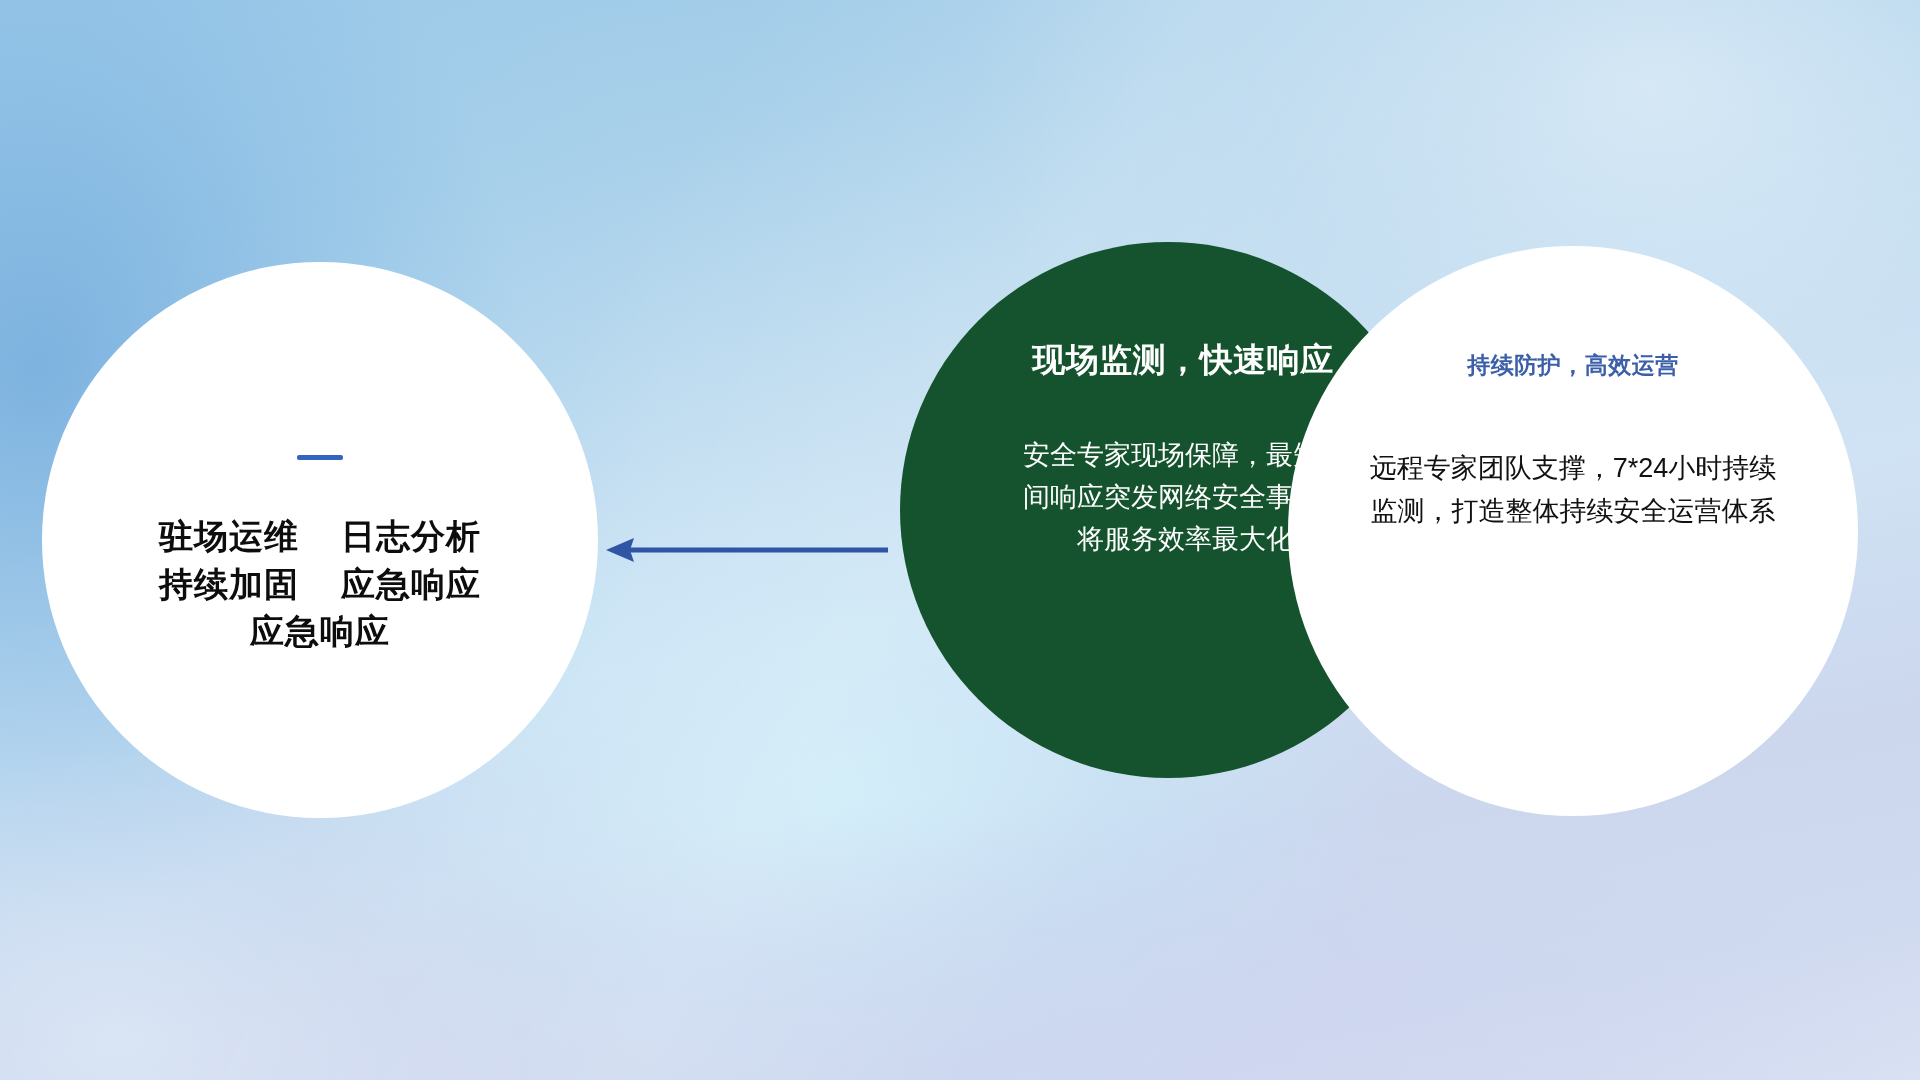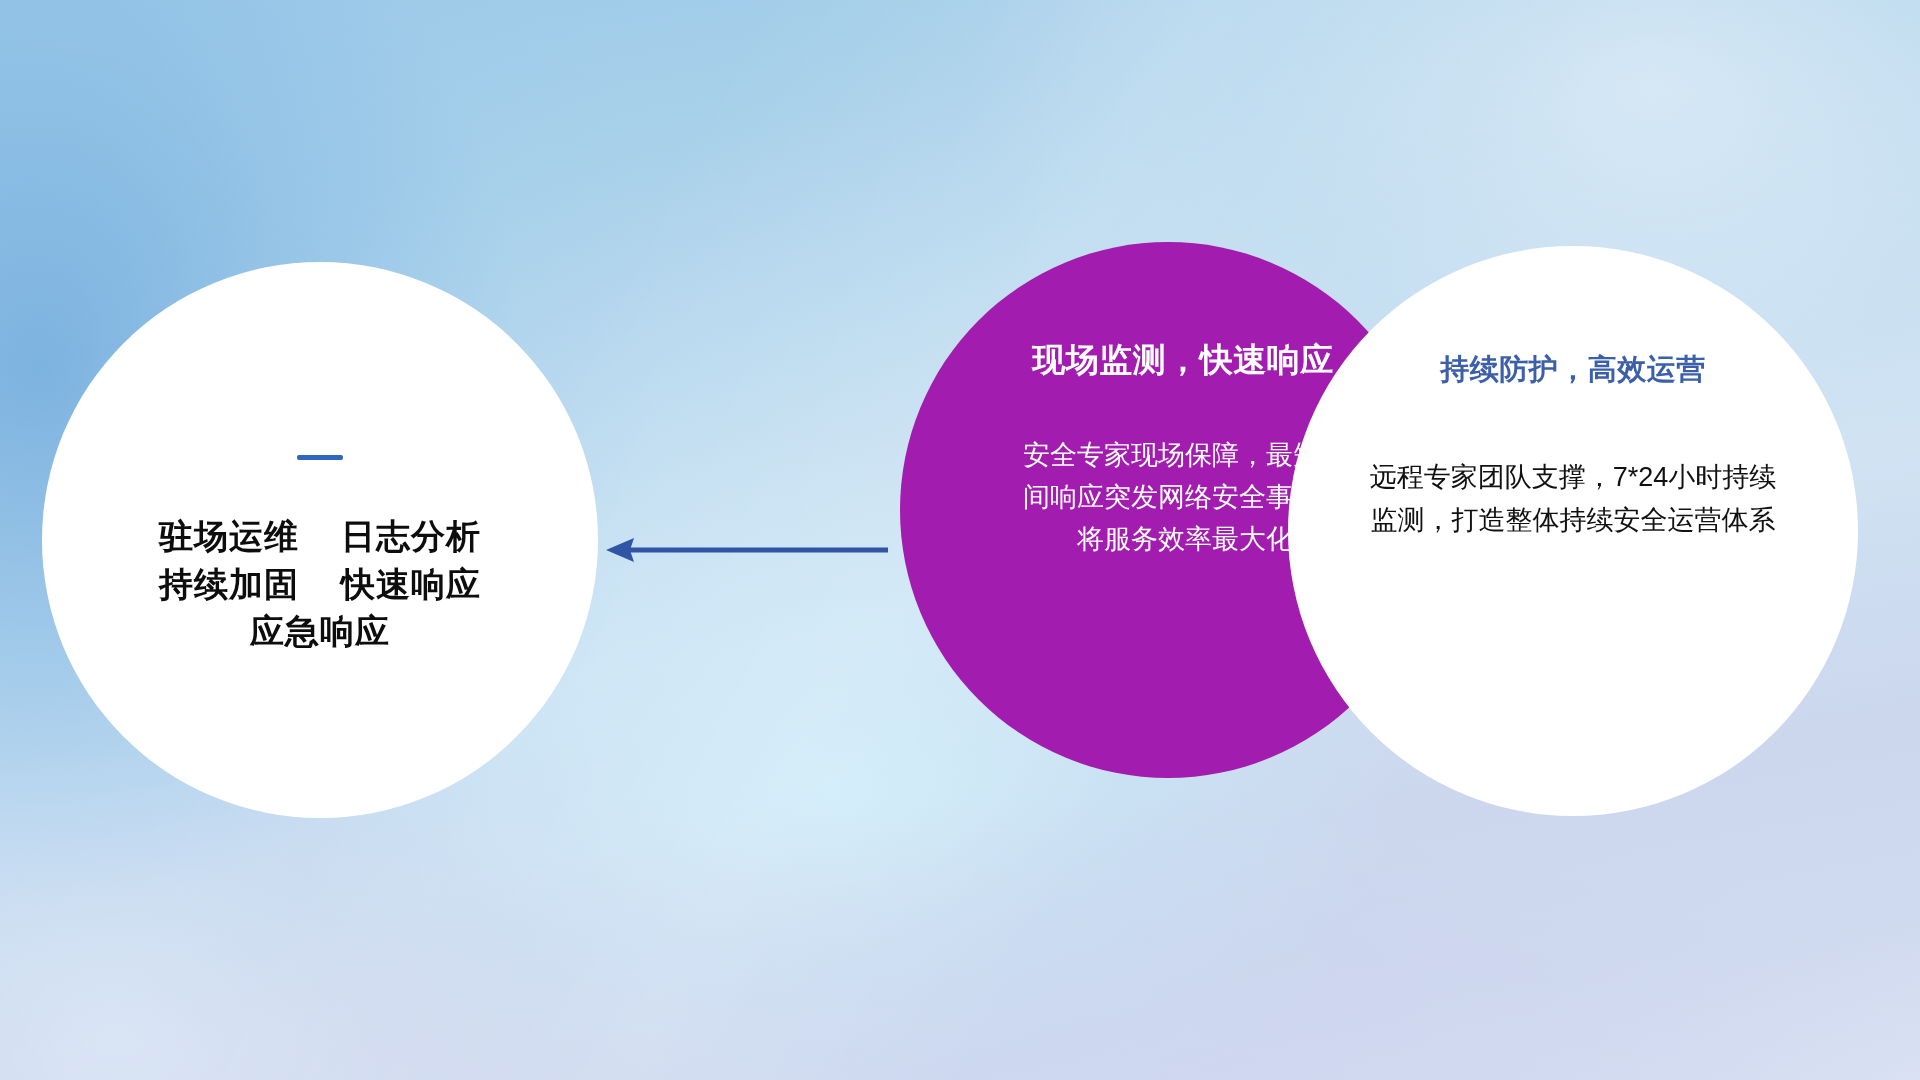--- a/index.html
+++ b/index.html
@@ -88,21 +88,21 @@
     top: 262px;
     width: 556px;
     height: 556px;
     z-index: 3;
   }
   #circle-mid {
     left: 900px;
     top: 242px;
     width: 536px;
     height: 536px;
-    background: #a21caf;
+    background: #14532d;
     z-index: 4;
   }
   #circle-right {
     left: 1288px;
     top: 246px;
     width: 570px;
     height: 570px;
     z-index: 5;
   }
 
@@ -181,21 +181,21 @@
     top: 0;
     width: 100%;
     height: 100%;
     display: flex;
     flex-direction: column;
     align-items: center;
     padding-top: 104px;
     box-sizing: border-box;
   }
   .right-title {
-    font-size: 29px;
+    font-size: 23px;
     font-weight: bold;
     color: #3b5fa8;
     letter-spacing: 0.5px;
     white-space: nowrap;
   }
   .right-body {
     margin-top: 66px;
     width: 410px;
     font-size: 27px;
     line-height: 1.6;
@@ -224,21 +224,21 @@
   <div class="bg-layer bg-glow-center"></div>
   <div class="bg-layer bg-glow-bottom"></div>
   <div class="bg-layer bg-glow-bottomleft"></div>
   <div class="bg-layer bg-sheen"></div>
 
   <div id="circle-left" class="circle circle-white">
     <div class="left-inner">
       <div class="divider"></div>
       <div class="left-lines">
         <div class="left-line">驻场运维    日志分析</div>
-        <div class="left-line">持续加固    快速响应</div>
+        <div class="left-line">持续加固    应急响应</div>
         <div class="left-line">应急响应</div>
       </div>
     </div>
   </div>
 
   <div id="circle-mid" class="circle">
     <div class="mid-inner">
       <div class="mid-title">现场监测，快速响应</div>
       <div class="mid-body">安全专家现场保障，最短时间响应突发网络安全事件，将服务效率最大化</div>
     </div>

